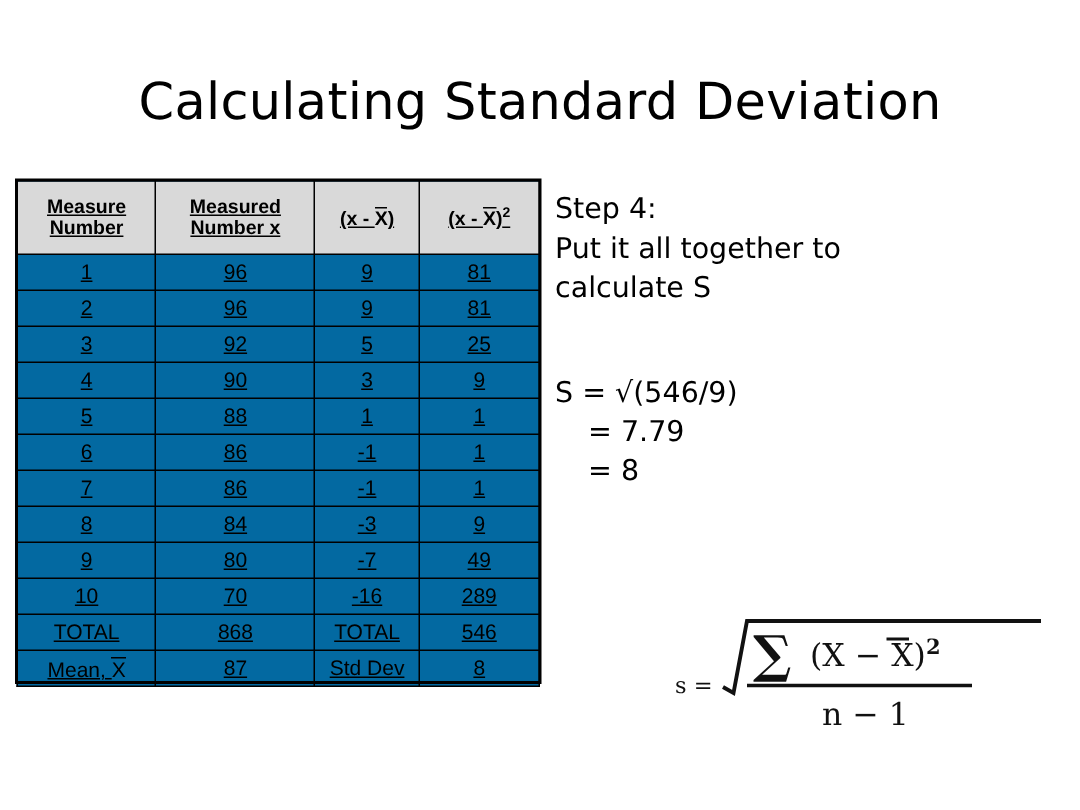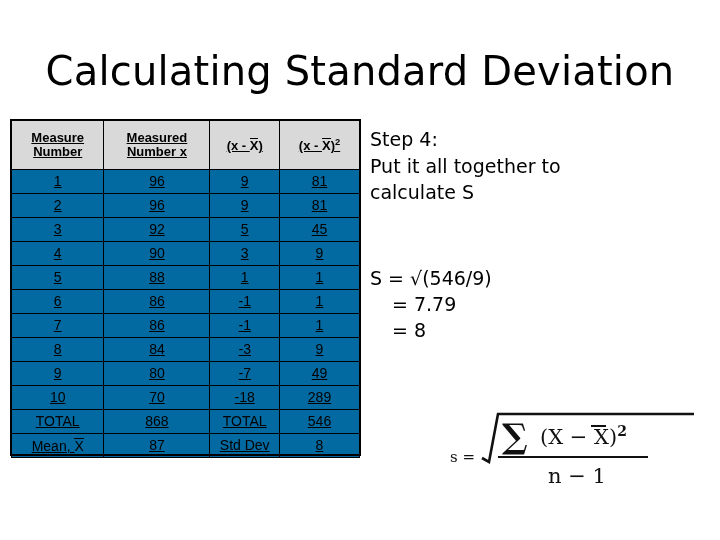--- a/index.html
+++ b/index.html
@@ -17,21 +17,21 @@
   }
 
   
   #slide-title {
     position: absolute;
     left: 0;
     top: 48px;
     width: 720px;
     text-align: center;
     font-family: "DejaVu Sans", sans-serif;
-    font-size: 40px;
+    font-size: 34px;
     font-weight: 400;
     letter-spacing: 0.2px;
     color: #000000;
     white-space: nowrap;
   }
 
   
   #sd-table {
     position: absolute;
     left: 11px;
@@ -108,21 +108,21 @@
   }
   .body-line {
     font-family: "DejaVu Sans", sans-serif;
     font-size: 19px;
     line-height: 26px;
     color: #000000;
     white-space: nowrap;
   }
   #step-label { margin-bottom: 1px; }
   #instruction-block { }
-  #calc-block { margin-top: 60px; }
+  #calc-block { margin-top: 44px; }
   .indent-1 { padding-left: 22px; }
 
   
   #formula-image {
     position: absolute;
     left: 448px;
     top: 400px;
     width: 252px;
     height: 92px;
     font-family: "DejaVu Serif", serif;
@@ -170,21 +170,21 @@
       <tr>
         <td class="col-1">2</td>
         <td class="col-2">96</td>
         <td class="col-3">9</td>
         <td class="col-4">81</td>
       </tr>
       <tr>
         <td class="col-1">3</td>
         <td class="col-2">92</td>
         <td class="col-3">5</td>
-        <td class="col-4">45</td>
+        <td class="col-4">25</td>
       </tr>
       <tr>
         <td class="col-1">4</td>
         <td class="col-2">90</td>
         <td class="col-3">3</td>
         <td class="col-4">9</td>
       </tr>
       <tr>
         <td class="col-1">5</td>
         <td class="col-2">88</td>
@@ -211,21 +211,21 @@
       </tr>
       <tr>
         <td class="col-1">9</td>
         <td class="col-2">80</td>
         <td class="col-3">-7</td>
         <td class="col-4">49</td>
       </tr>
       <tr>
         <td class="col-1">10</td>
         <td class="col-2">70</td>
-        <td class="col-3">-18</td>
+        <td class="col-3">-16</td>
         <td class="col-4">289</td>
       </tr>
       <tr>
         <td class="col-1 summary-cell">TOTAL</td>
         <td class="col-2">868</td>
         <td class="col-3 summary-cell">TOTAL</td>
         <td class="col-4">546</td>
       </tr>
       <tr>
         <td class="col-1 summary-cell">Mean, <span class="ovb">X</span></td>

